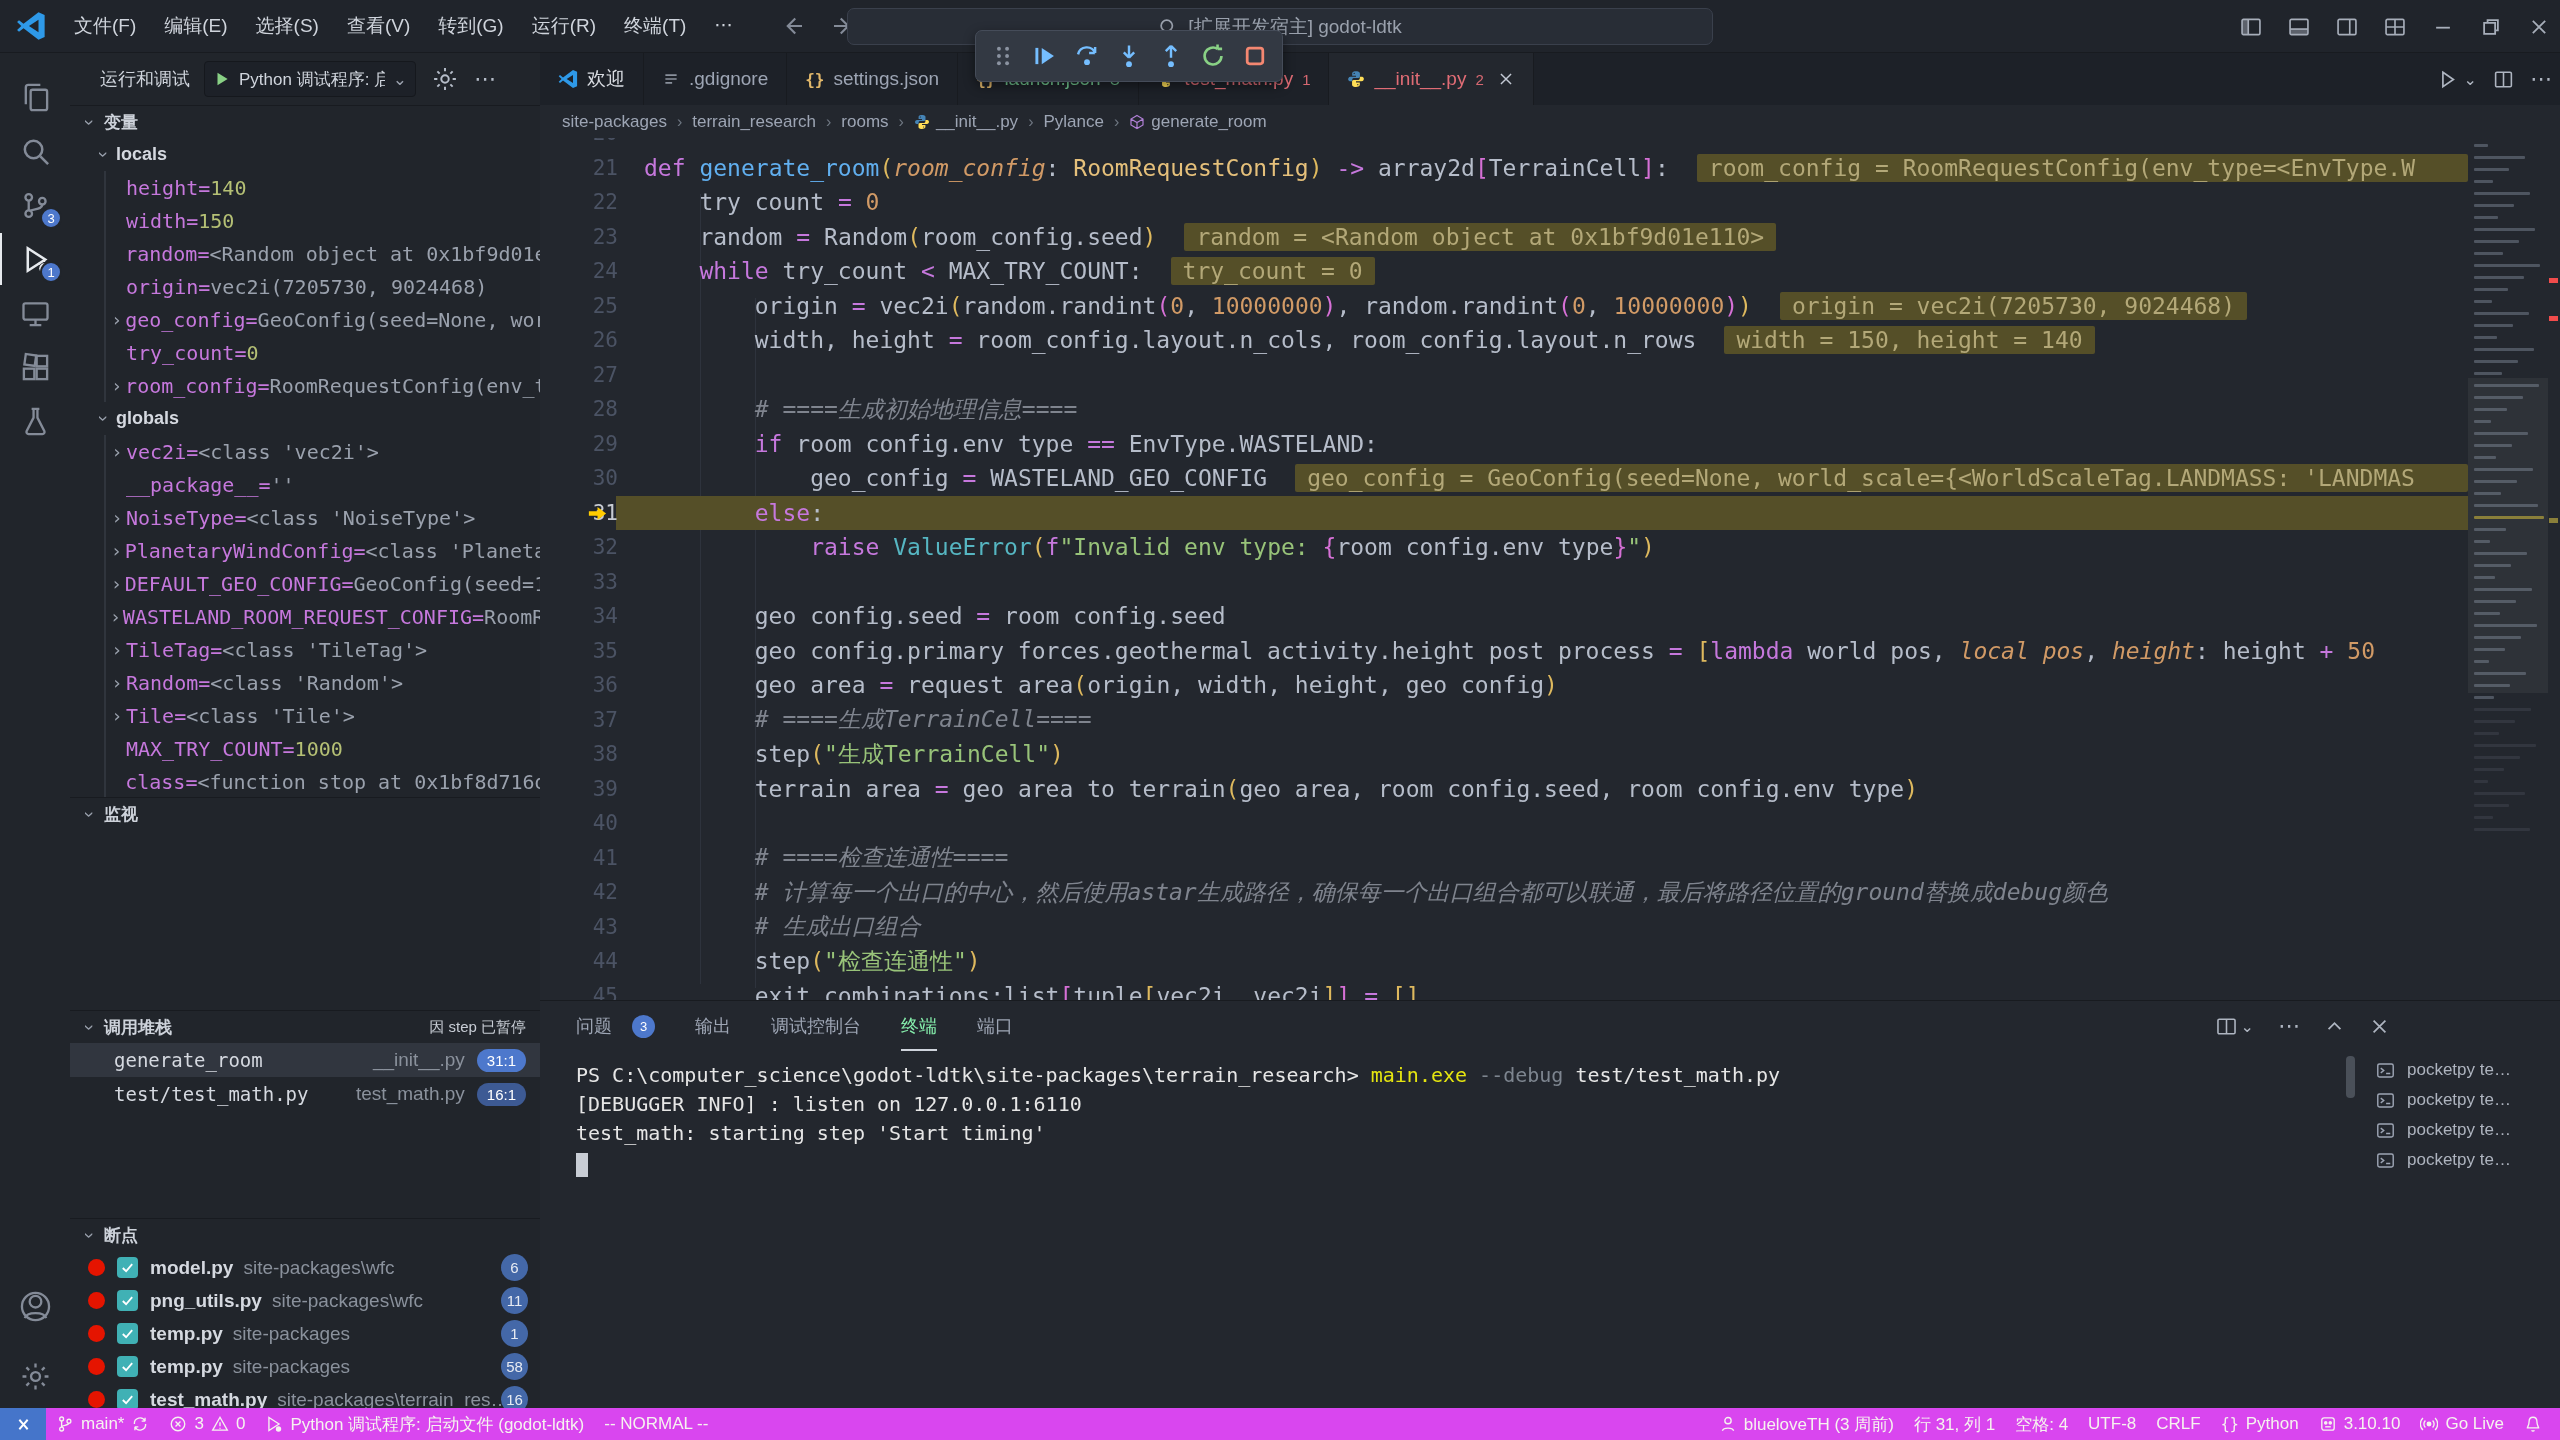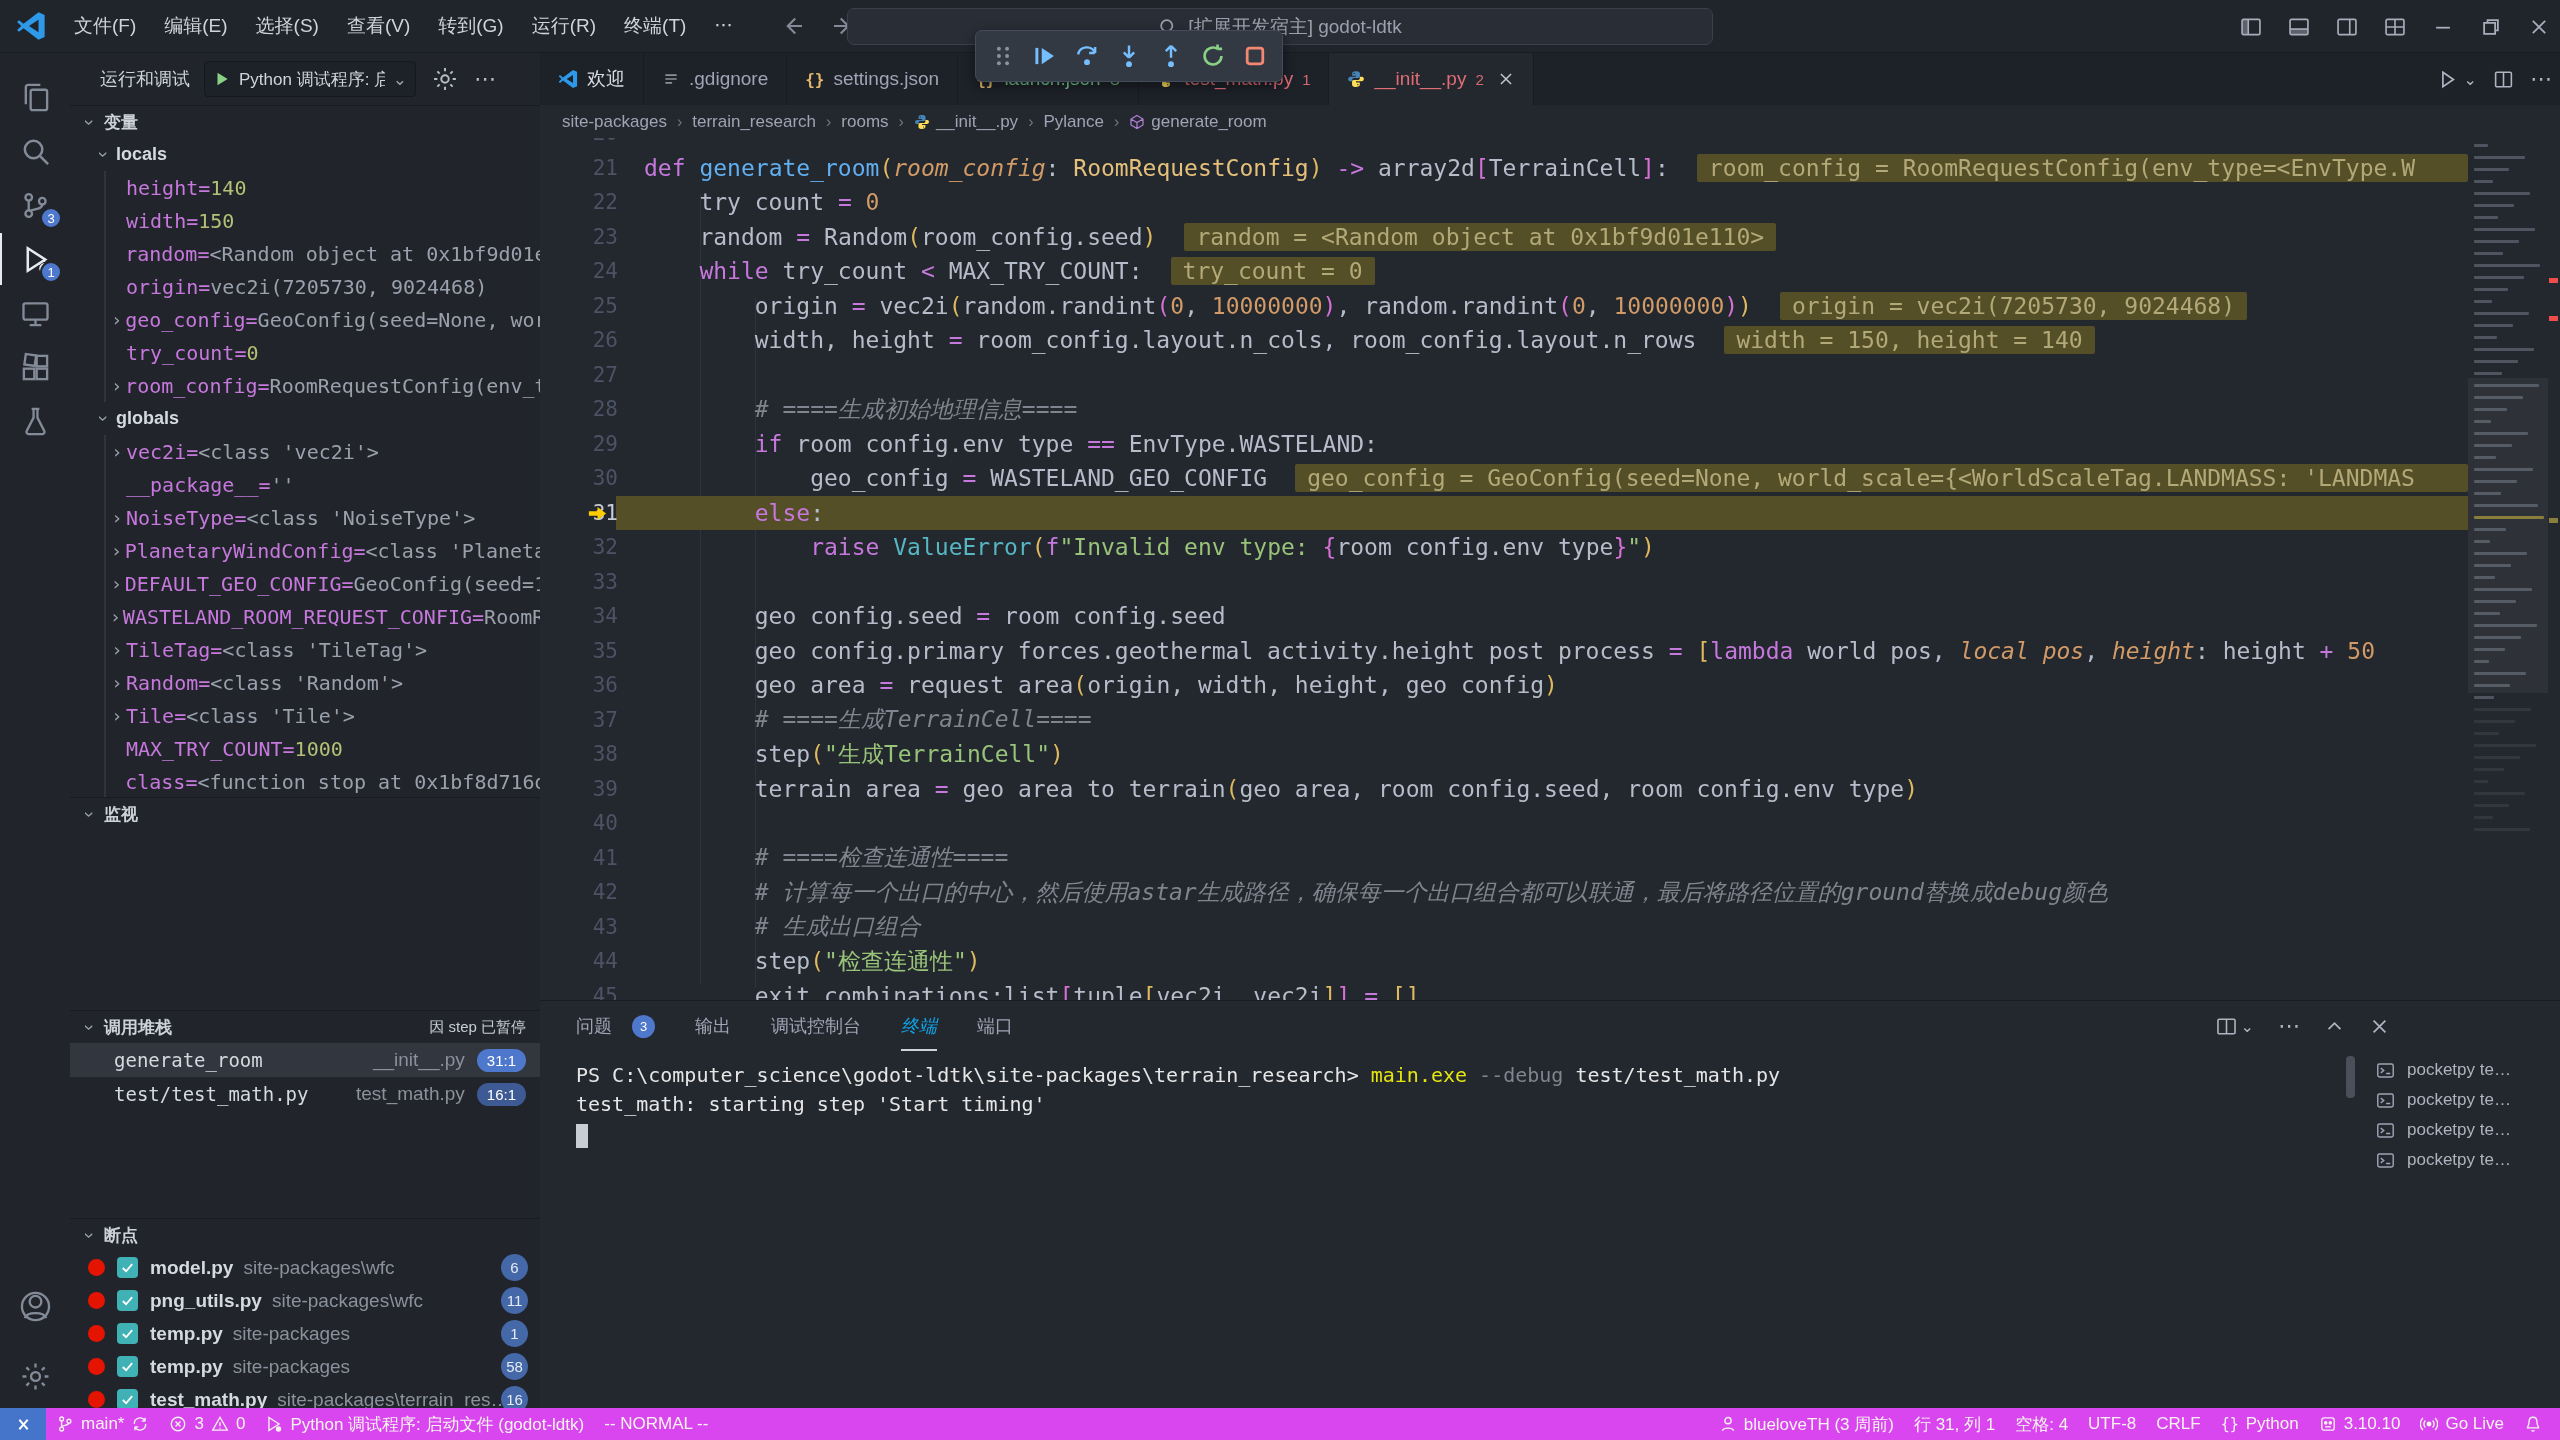--- a/index.html
+++ b/index.html
@@ -117,21 +117,21 @@
   #minimap { position:absolute; left:2468px; top:138px; width:80px; height:862px; background:#23272e; overflow:hidden;}
   #minimap .slider { position:absolute; left:0; top:0; width:80px; height:330px; background:rgba(255,255,255,.05); }
   .mm-bar { position:absolute; height:3px; border-radius:1px; background:rgba(150,160,180,.38); }
   #ruler { position:absolute; left:2548px; top:138px; width:12px; height:862px; background:#23272e; }
   .ruler-mark { position:absolute; left:1px; width:9px; height:5px; }
 
   
   #panel { position:absolute; left:540px; top:1000px; width:2020px; height:408px; background:#23272e; border-top:1px solid #181b20;}
   #panel-tabs { position:absolute; left:36px; top:0; height:50px; display:flex; gap:40px; align-items:center; font-size:18px; color:#9da5b4;}
   .ptab { display:flex; align-items:center; height:50px; gap:20px; }
-  .ptab.active { color:#0ea5e9; box-shadow:inset 0 -2px 0 #cfd4dc;font-style:italic; }
+  .ptab.active { color:#86efac; box-shadow:inset 0 -2px 0 #cfd4dc; }
   .ptab-badge { min-width:23px; height:23px; border-radius:12px; background:#4d78cc; color:#fff; font-size:13px;
                 display:flex; align-items:center; justify-content:center; }
   #panel-actions { position:absolute; right:170px; top:0; height:50px; display:flex; align-items:center; gap:24px; color:#aeb5c1;}
   #panel-actions .icon { width:21px; height:21px; }
   #term { position:absolute; left:36px; top:62px; width:1760px; font-family:"DejaVu Sans Mono",monospace;
           font-size:20px; font-weight:500; color:#e6e6e6; }
   .tl { height:29px; white-space:pre; }
   .t-y{ color:#e5e510; } .t-dim{ color:#7d858f; } .t-w{ color:#e6e6e6; }
   #cursor { width:12px; height:24px; background:#c8cdd5; margin-top:3px;}
   #term-scroll { position:absolute; left:1806px; top:55px; width:9px; height:42px; background:#4a5059; border-radius:4px;}
@@ -857,20 +857,21 @@
         </svg>
       </span>
     <span class="icon">
         <svg viewBox="0 0 16 16" fill="none" stroke="currentColor" stroke-width="1.3">
           <path d="M3.5 3.5 L12.5 12.5 M12.5 3.5 L3.5 12.5"></path>
         </svg>
       </span>
   </div>
   <div id="term">
       <div class="tl"><span class="t-w">PS C:\computer_science\godot-ldtk\site-packages\terrain_research&gt; </span><span class="t-y">main.exe</span><span class="t-dim"> --debug </span><span class="t-w">test/test_math.py</span></div>
+      <div class="tl"><span class="t-w">[DEBUGGER INFO] : listen on 127.0.0.1:6110</span></div>
       <div class="tl"><span class="t-w">test_math: starting step 'Start timing'</span></div>
       <div id="cursor"></div>
     </div>
   <div id="term-scroll"></div>
   <div id="term-list">
       <div class="term-item">
         <span class="icon" style="width: 19px; height: 19px;">
           <svg viewBox="0 0 16 16" fill="none" stroke="currentColor" stroke-width="1.2">
             <rect x="1.5" y="2.5" width="13" height="11" rx="1.5"></rect>
             <path d="M4 6 L6.5 8 L4 10 M8.5 10.5 H12"></path>

